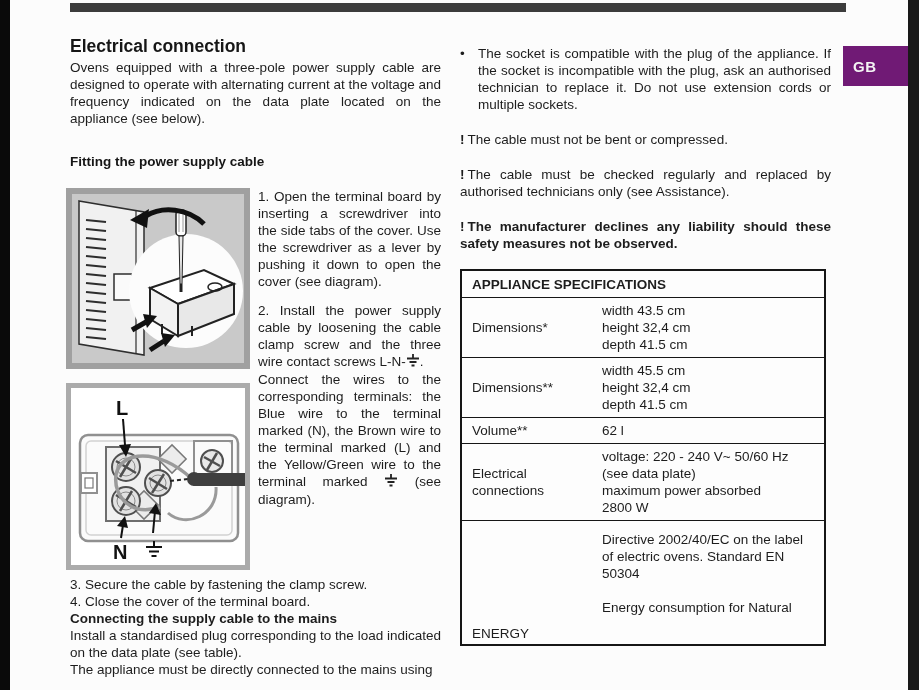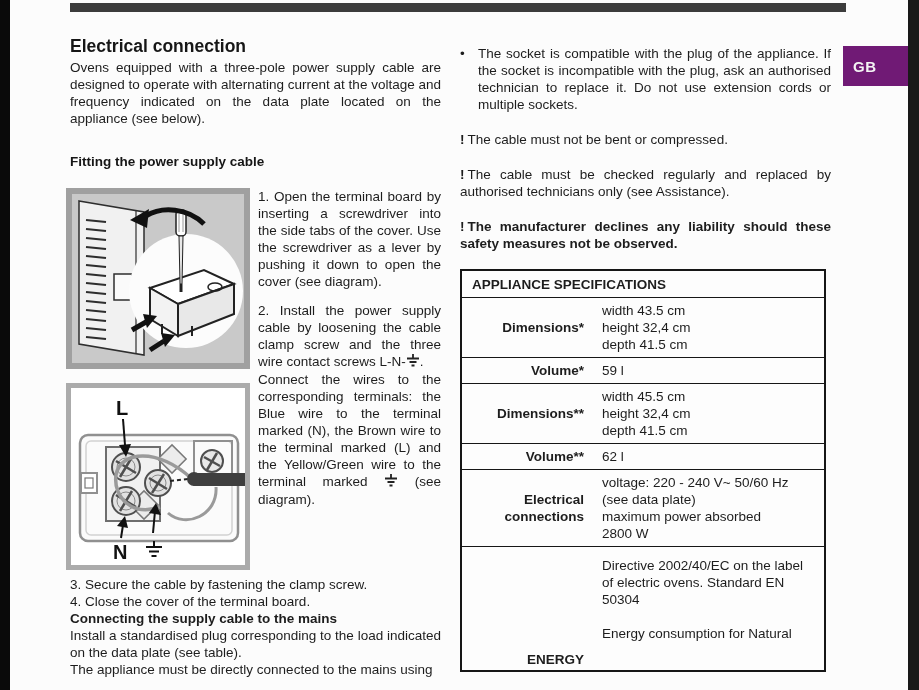--- a/index.html
+++ b/index.html
@@ -39,21 +39,21 @@
   .bullet-glyph { width:18px; flex:none; font-size:13.5px; line-height:17px; }
   .warn .mark { font-weight:bold; padding-right:3px; }
   .warn-bold { font-weight:bold; }
   .mt25 { margin-top:25px; } .mt11 { margin-top:18px; } .mt18 { margin-top:18px; }
 
   table.spec { border-collapse:collapse; margin-top:17px; width:366px; border:2px solid #161616; background:#fdfdfd; }
   .spec th, .spec td { font-size:13.5px; line-height:17px; text-align:left; }
   .spec thead th { font-weight:bold; padding:5px 10px 4px 10px; }
   .spec tbody tr { border-top:1.5px solid #161616; }
   .spec td { padding:4px 8px 4px 10px; vertical-align:middle; }
-  .spec td.lbl { width:112px; font-weight:bold;text-align:right; }
+  .spec td.lbl { width:112px; font-weight:normal; }
   .spec tr.energy td.val { vertical-align:top; padding-top:10px; padding-bottom:28px; }
   .spec tr.energy td.lbl { vertical-align:bottom; padding-bottom:2px; }
   .spec tr.energy .para + .para { margin-top:17px; }
 
   .earth { display:inline-block; vertical-align:-1px; }
 </style>
 </head>
 <body>
 
 <div class="page">
@@ -208,24 +208,20 @@
       <tbody>
         <tr>
           <td class="lbl">Dimensions*</td>
           <td class="val">
             <div>width 43.5 cm</div>
             <div>height 32,4 cm</div>
             <div>depth 41.5 cm</div>
           </td>
         </tr>
         <tr>
-          <td class="lbl">Volume*</td>
-          <td class="val">59 l</td>
-        </tr>
-        <tr>
           <td class="lbl">Dimensions**</td>
           <td class="val">
             <div>width 45.5 cm</div>
             <div>height 32,4 cm</div>
             <div>depth 41.5 cm</div>
           </td>
         </tr>
         <tr>
           <td class="lbl">Volume**</td>
           <td class="val">62 l</td>

